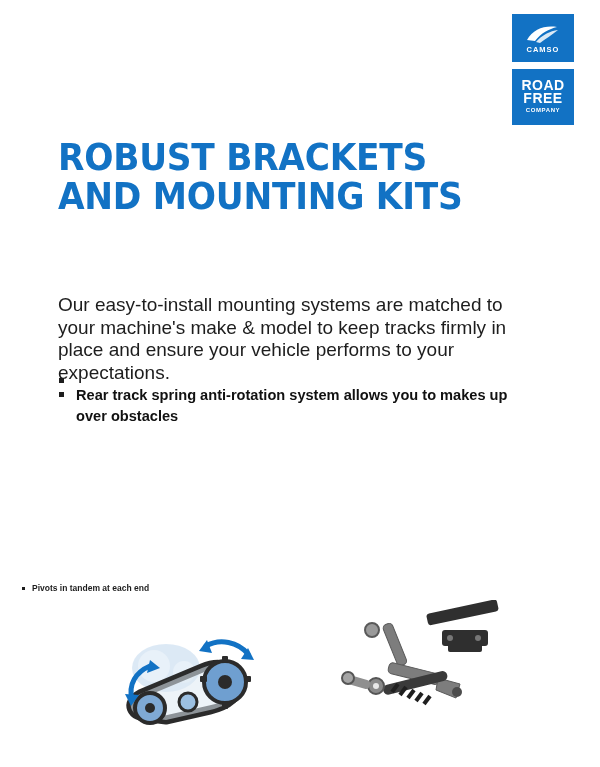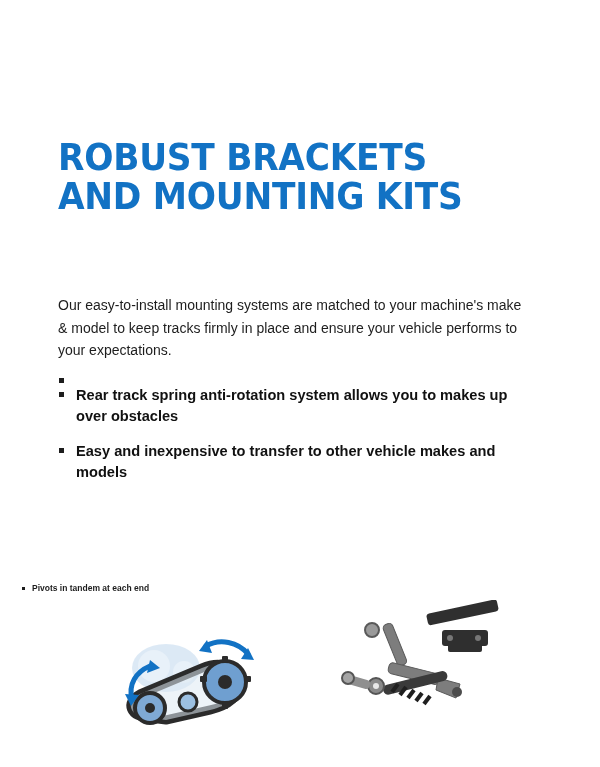--- a/index.html
+++ b/index.html
@@ -58,21 +58,21 @@
     transform: scaleX(0.93);
     transform-origin: left top;
   }
   .heading .l2 { display: block; }
 
   
   .intro {
     position: absolute;
     left: 58px; top: 294px;
     width: 470px;
-    font-size: 14px;
+    font-size: 19px;
     line-height: 22.5px;
     color: #1d1d1d;
   }
 
   
   .bullets {
     position: absolute;
     left: 58px; top: 371px;
     width: 470px;
     list-style: none;
@@ -110,39 +110,49 @@
   
   .figure-area { position: absolute; left: 0; top: 600px; width: 600px; height: 150px; }
   .fig-track { position: absolute; left: 110px; top: 10px; }
   .fig-brackets { position: absolute; left: 330px; top: 0px; }
 </style>
 </head>
 <body>
 
 <div class="page">
 
+  <div class="logo-block">
+    <div class="camso-logo">
+      <svg class="camso-swoosh" viewBox="0 0 40 22" aria-hidden="true">
+        <path d="M4 17 C10 6, 22 2, 34 4 C26 6, 18 10, 12 18 Z" fill="#ffffff"></path>
+        <path d="M13 19 C19 12, 27 8, 35 7 C29 12, 22 16, 17 20 Z" fill="#ffffff" opacity="0.85"></path>
+      </svg>
+      <div class="camso-word">CAMSO</div>
+    </div>
+    <div class="road-free">
+      <div class="rf-line1">ROAD</div>
+      <div class="rf-line2">FREE</div>
+      <div class="rf-line3">COMPANY</div>
+    </div>
+  </div>
 
   <h1 class="heading">
     <span class="l1">ROBUST BRACKETS</span>
     <span class="l2">AND MOUNTING KITS</span>
   </h1>
 
   <p class="intro">Our easy-to-install mounting systems are matched to your machine's make &amp; model to keep tracks firmly in place and ensure your vehicle performs to your expectations.</p>
 
   <ul class="bullets">
     <li>
       <span class="sq"></span>
     </li>
     <li>
       <span class="sq"></span>
       <span>Rear track spring anti-rotation system allows you to makes up over obstacles</span>
-    </li>
-    <li>
-      <span class="sq"></span>
-      <span>Easy and inexpensive to transfer to other vehicle makes and models</span>
     </li>
   </ul>
 
   <div class="footnote">
     <span class="sq"></span>
     <span>Pivots in tandem at each end</span>
   </div>
 
   <div class="figure-area">
 

